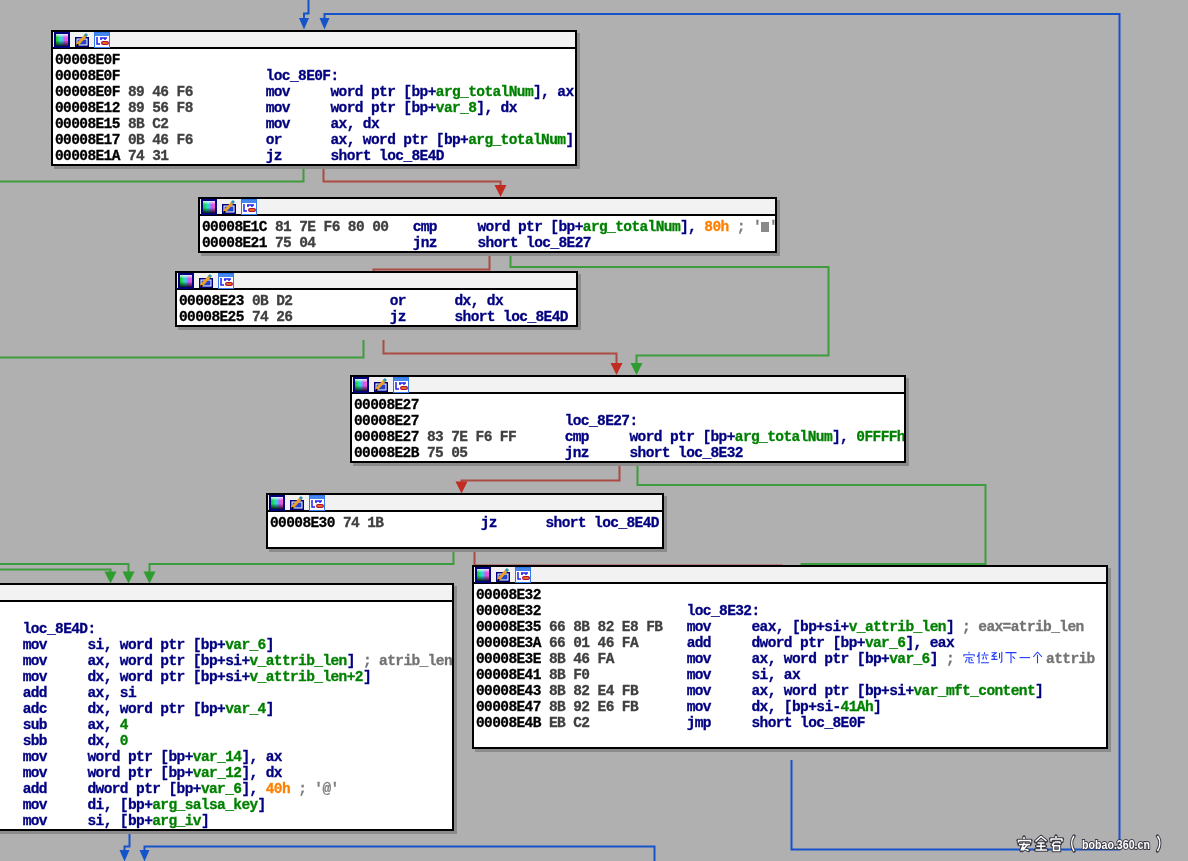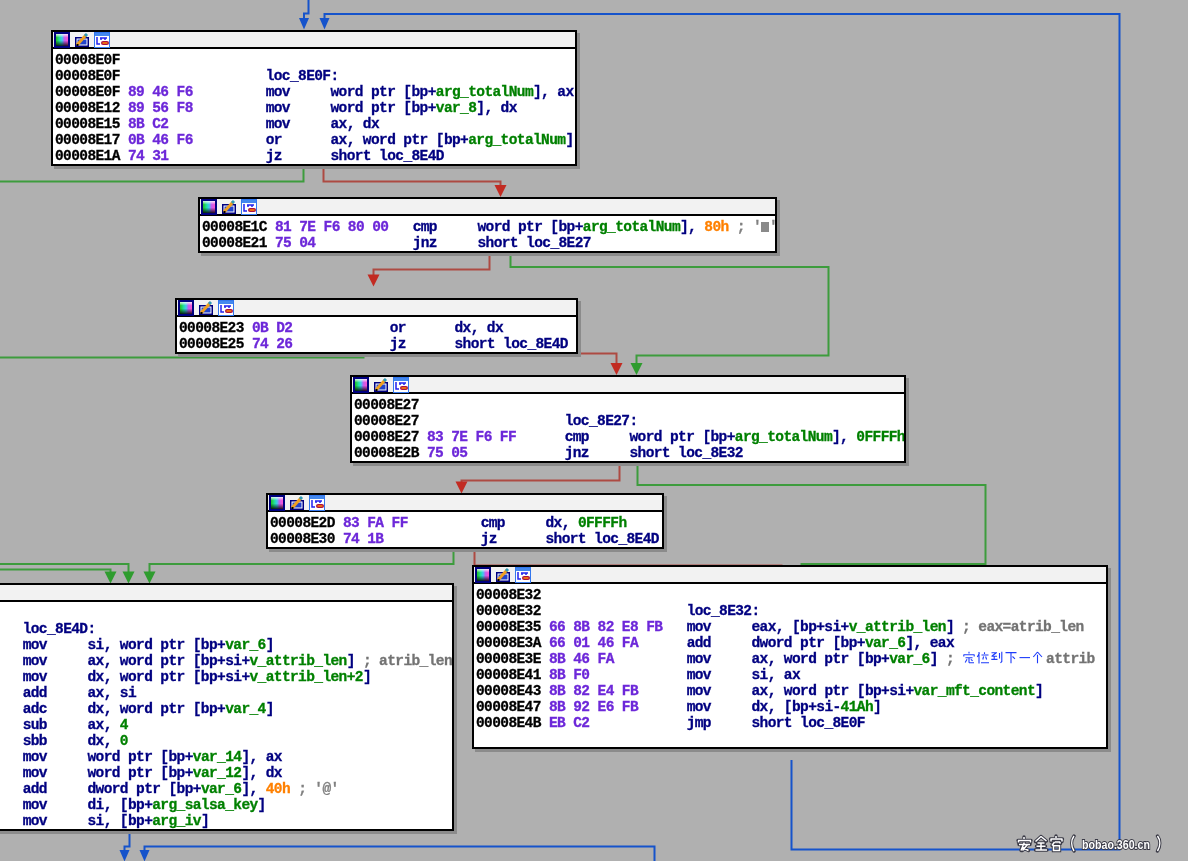--- a/index.html
+++ b/index.html
@@ -4,21 +4,21 @@
 <style>
 html,body{margin:0;padding:0}
 body{width:1188px;height:861px;background:#b0b0b0;position:relative;overflow:hidden}
 #edges{position:absolute;left:0;top:0}
 .blk{position:absolute;background:#fff;border:2px solid #000;box-shadow:3px 3px 0 #8b8b8b;overflow:hidden}
 .tb{height:15px;background:#f2f2f2;border-bottom:2px solid #000;position:relative}
 .ic{position:absolute;top:0}
 .code{padding:3px 12px 0 2px}
 .ln{white-space:pre;font:700 14.5px/16px "Liberation Mono",monospace;letter-spacing:-0.6px;-webkit-text-stroke:0.3px currentColor;color:#000080;height:16px}
 .a{color:#000000}
-.b{color:#6d28d9}
+.b{color:#404040}
 .n{color:#008000}
 .o{color:#ff8000}
 .g{color:#808080}
 .c{color:#737373}
 .sq{display:inline-block;width:8px;height:10px;background:#8a8a8a;margin-bottom:-1px}
 .cjk{display:inline-block;vertical-align:-2px}
 </style>
 </head>
 <body>
 <svg id="edges" width="1188" height="861" viewBox="0 0 1188 861">
@@ -129,21 +129,21 @@
         <line x1="8.5" y1="11" x2="13.5" y2="11" stroke="#ff8800" stroke-width="1.5"></line>
       </svg>
  </div>
  <div class="code">
 <div class="ln"><span class="a">00008E1C </span><span class="b">81 7E F6 80 00</span>   cmp     word ptr [bp+<span class="n">arg_totalNum</span>], <span class="o">80h</span> <span class="g">; '<span class="sq"></span>'</span></div>
 <div class="ln"><span class="a">00008E21 </span><span class="b">75 04</span>            jnz     short loc_8E27</div>
  </div>
 </div>
 
 
-<div class="blk" style="left:175px;top:298px;width:399px;height:52px">
+<div class="blk" style="left:175px;top:271px;width:399px;height:52px">
  <div class="tb">
   <svg class="ic" style="left:1px" width="16" height="16">
         <rect x="0" y="0" width="16" height="16" fill="#000080"></rect>
         <rect x="2" y="2" width="12" height="12" fill="url(#hue1)"></rect>
         <rect x="2" y="2" width="12" height="12" fill="url(#shade1)"></rect>
       </svg>
   <svg class="ic" style="left:21px" width="16" height="16">
         <rect x="1" y="5" width="14" height="10" fill="#000080"></rect>
         <rect x="2.5" y="6.5" width="11" height="7" fill="#fff"></rect>
         <rect x="3.5" y="7.5" width="9" height="5" fill="#2244cc"></rect>
@@ -218,21 +218,20 @@
   <svg class="ic" style="left:41px" width="16" height="16">
         <rect x="0" y="0" width="16" height="16" fill="#fff" stroke="#3377ee" stroke-width="2"></rect>
         <rect x="1" y="1" width="14" height="3" fill="#4488ee"></rect>
         <path d="M3 5 V12 H6" stroke="#2222ee" stroke-width="1.5" fill="none"></path>
         <path d="M6 6 H13 M7 6 v2 M11 6 v2" stroke="#2222ee" stroke-width="1.5" fill="none"></path>
         <rect x="7" y="9" width="8" height="4" rx="2" fill="#aa1144"></rect>
         <line x1="8.5" y1="11" x2="13.5" y2="11" stroke="#ff8800" stroke-width="1.5"></line>
       </svg>
  </div>
  <div class="code">
-<div class="ln"><span class="a">00008E2D </span><span class="b">83 FA FF</span>         cmp     dx, <span class="n">0FFFFh</span></div>
 <div class="ln"><span class="a">00008E30 </span><span class="b">74 1B</span>            jz      short loc_8E4D</div>
  </div>
 </div>
 
 
 <div class="blk" style="left:-192px;top:583px;width:642px;height:244px">
  <div class="tb"></div>
  <div class="code">
 <div class="ln"> </div>
 <div class="ln">                          loc_8E4D:</div>

